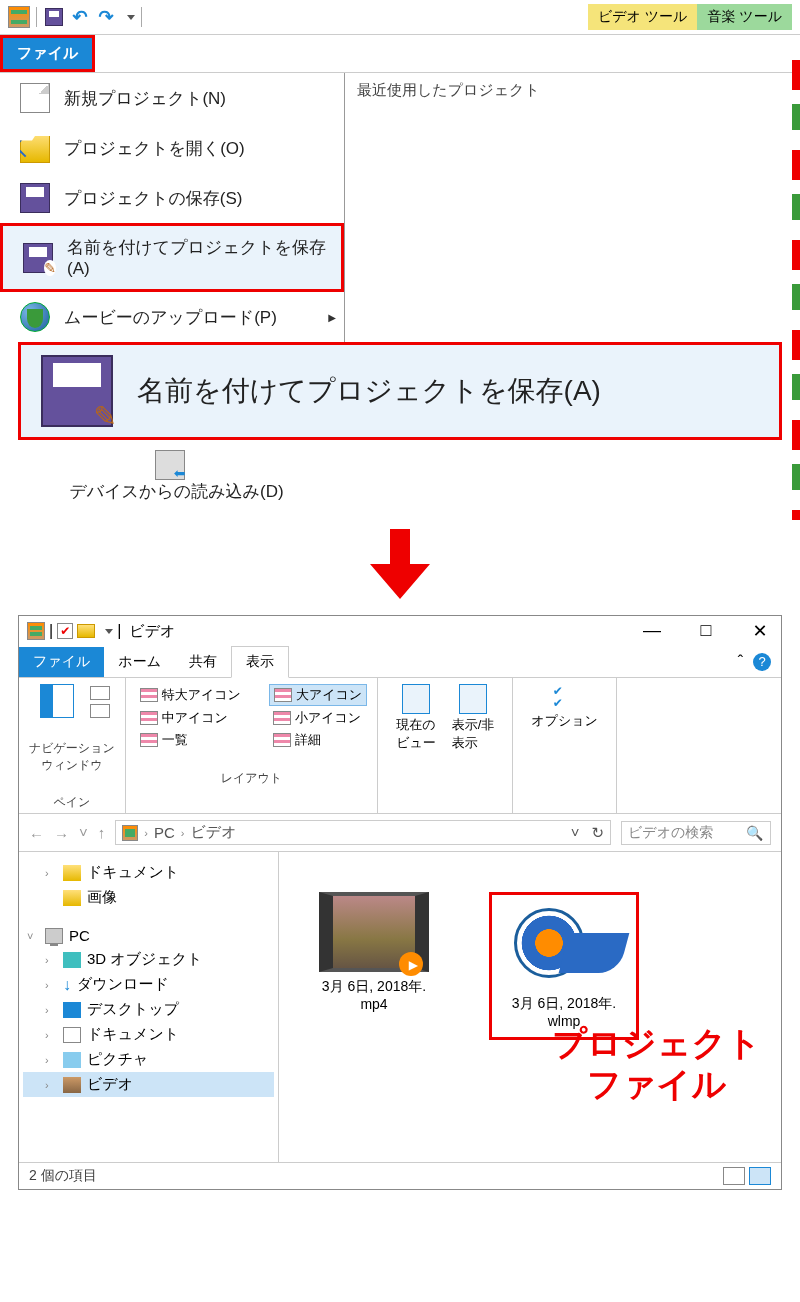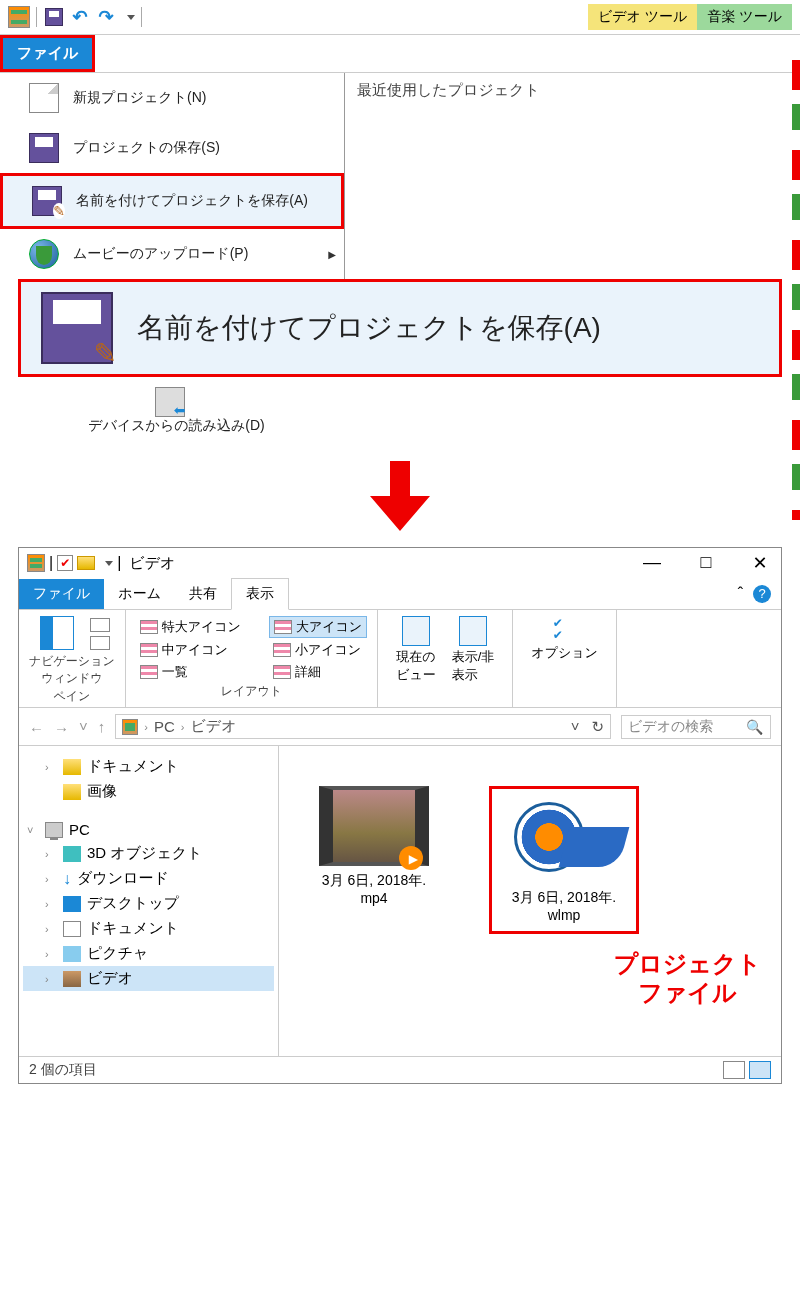--- a/index.html
+++ b/index.html
@@ -21,21 +21,21 @@
   .tool-tab { padding:4px 10px; font-size:14px; }
   .video-tool{background:#f5e47a;}
   .music-tool{background:#9cd99c;}
 
   .mm-menubar { display:flex; border-top:1px solid #ccc; border-bottom:1px solid #ccc; }
   .file-tab { background:#1b88d6; color:#fff; padding:6px 14px; font-size:15px; font-weight:bold; border:3px solid #e00; }
 
   .file-menu { display:flex; }
   .menu-left { width:345px; border-right:1px solid #999; }
   .menu-right { flex:1; padding:8px 12px; color:#444; font-size:15px; }
-  .menu-item { display:flex; align-items:center; padding:10px 8px 10px 29px; font-size:14px; color:#222; }
+  .menu-item { display:flex; align-items:center; padding:10px 8px 10px 20px; font-size:17px; color:#222; }
   .menu-item .ic { width:30px;height:30px;margin-right:14px;flex-shrink:0; }
   .menu-item.has-sub:after{content:'▶';margin-left:auto;font-size:10px;color:#333;}
   .ic-new{background:#fff;border:1px solid #888;position:relative;}
   .ic-new:after{content:'';position:absolute;top:0;right:0;width:10px;height:10px;background:linear-gradient(135deg,#fff 50%,#ccc 50%);}
   .ic-open{background:linear-gradient(#ffe07a,#e6b800);border:1px solid #c90;clip-path:polygon(0 25%,40% 25%,50% 10%,100% 10%,100% 100%,0 100%);position:relative;}
   .ic-open:before{content:'';position:absolute;left:-4px;top:4px;width:14px;height:14px;border:2px solid #2a6ac4;border-right:none;border-top:none;transform:rotate(45deg);}
   .ic-save{width:30px;height:30px;background:#64519c;border:1px solid #3a2d5c;position:relative;}
   .ic-save:after{content:'';position:absolute;top:3px;left:5px;right:5px;height:10px;background:#fff;}
   .ic-saveas{width:30px;height:30px;background:#64519c;border:1px solid #3a2d5c;position:relative;}
   .ic-saveas:after{content:'';position:absolute;top:3px;left:5px;right:5px;height:10px;background:#fff;}
@@ -68,21 +68,21 @@
 
   .ex-tabs{display:flex;align-items:center;border-bottom:1px solid #ccc;}
   .ex-tab{padding:6px 14px;font-size:14px;}
   .ex-tab.file{background:#1b88d6;color:#fff;}
   .ex-tab.active{background:#fff;border:1px solid #ccc;border-bottom:1px solid #fff;margin-bottom:-1px;}
   .caretup-help{margin-left:auto;display:flex;align-items:center;gap:10px;padding-right:10px;}
   .help-ic{width:18px;height:18px;border-radius:50%;background:#1b88d6;color:#fff;font-size:13px;display:flex;align-items:center;justify-content:center;}
 
   .ex-ribbon{display:flex;border-bottom:1px solid #ccc;}
   .ribbon-group{border-right:1px solid #ccc;padding:6px 10px 2px;display:flex;flex-direction:column;align-items:center;}
-  .ribbon-label{font-size:12px;color:#444;margin-top:1px;text-align:center;}
+  .ribbon-label{font-size:12px;color:#444;margin-top:20px;text-align:center;}
   .nav-pane-ic{width:34px;height:34px;border:1px solid #1b88d6;position:relative;}
   .nav-pane-ic:before{content:'';position:absolute;left:0;top:0;bottom:0;width:12px;background:#1b88d6;}
   .small-toggle{width:20px;height:14px;border:1px solid #888;margin:2px;}
   .layout-opts{display:grid;grid-template-columns:auto auto;gap:2px 24px;font-size:13px;}
   .layout-opt{display:flex;align-items:center;gap:4px;padding:1px 4px;}
   .layout-opt.sel{background:#cce4f7;border:1px solid #7ab7e8;}
   .lay-ic{width:18px;height:14px;border:1px solid #888;background:repeating-linear-gradient(#e8a 0 3px,#fff 3px 6px);}
   .rb-big{display:flex;flex-direction:column;align-items:center;font-size:13px;padding:0 8px;}
   .rb-big .ricon{width:28px;height:30px;border:1px solid #1b88d6;margin-bottom:2px;background:#eaf3fb;}
   .check-ic{width:28px;height:28px;position:relative;}
@@ -117,21 +117,21 @@
   .file-grid{display:flex;gap:40px;align-items:flex-start;margin-top:20px;}
   .file-item{display:flex;flex-direction:column;align-items:center;width:150px;font-size:14px;text-align:center;}
   .file-thumb{width:110px;height:80px;border:4px solid #555;border-left:14px solid #333;border-right:14px solid #333;background:linear-gradient(#b88,#874 60%,#654);position:relative;margin-bottom:6px;}
   .file-thumb:after{content:'';position:absolute;right:-8px;bottom:-8px;width:24px;height:24px;border-radius:50%;background:#ff8c00;}
   .file-thumb:before{content:'▶';position:absolute;right:-3px;bottom:-4px;color:#fff;font-size:12px;z-index:1;}
   .wlmp-thumb{width:120px;height:86px;position:relative;margin-bottom:6px;}
   .wlmp-thumb .reel{position:absolute;left:10px;top:5px;width:70px;height:70px;border-radius:50%;background:radial-gradient(circle,#ff8c00 30%,#2a6ac4 31%,#2a6ac4 60%,#fff 61%);border:3px solid #1b5e9c;}
   .wlmp-thumb .strip{position:absolute;right:0;top:30px;width:60px;height:40px;background:#2a6ac4;transform:skewX(-15deg);border-radius:0 0 20px 0;}
   .hl-file{border:3px solid #e00;padding:8px;}
 
-  .annot{position:absolute;right:20px;bottom:48px;color:#e00;font-size:24px;font-weight:bold;line-height:1.2;text-align:center;}
+  .annot{position:absolute;right:20px;bottom:57px;color:#e00;font-size:34px;font-weight:bold;line-height:1.2;text-align:center;}
 
   .ex-status{display:flex;align-items:center;padding:4px 10px;font-size:14px;color:#404040;border-top:1px solid #ccc;}
   .view-toggles{margin-left:auto;display:flex;gap:4px;}
   .vt{width:22px;height:18px;border:1px solid #888;}
   .vt.sel{border:1px solid #1b88d6;background:#cce4f7;}
   .partial-right{position:absolute;right:0;top:60px;width:8px;height:460px;background:repeating-linear-gradient(#e00 0 30px,#fff 30px 44px,#3a9a3a 44px 70px,#fff 70px 90px);}
 </style>
 </head>
 <body>
 
@@ -154,20 +154,24 @@
 
   <div class="mm-menubar">
     <div class="file-tab">ファイル</div>
   </div>
 
   <div class="file-menu">
     <div class="menu-left">
       <div class="menu-item">
         <div class="ic ic-new"></div>
         <span>新規プロジェクト(N)</span>
+      </div>
+      <div class="menu-item">
+        <div class="ic ic-open"></div>
+        <span>プロジェクトを開く(O)</span>
       </div>
       <div class="menu-item">
         <div class="ic ic-save"></div>
         <span>プロジェクトの保存(S)</span>
       </div>
       <div class="menu-item hl-red save-as-row">
         <div class="ic ic-saveas"></div>
         <span>名前を付けてプロジェクトを保存(A)</span>
       </div>
       <div class="menu-item has-sub">

